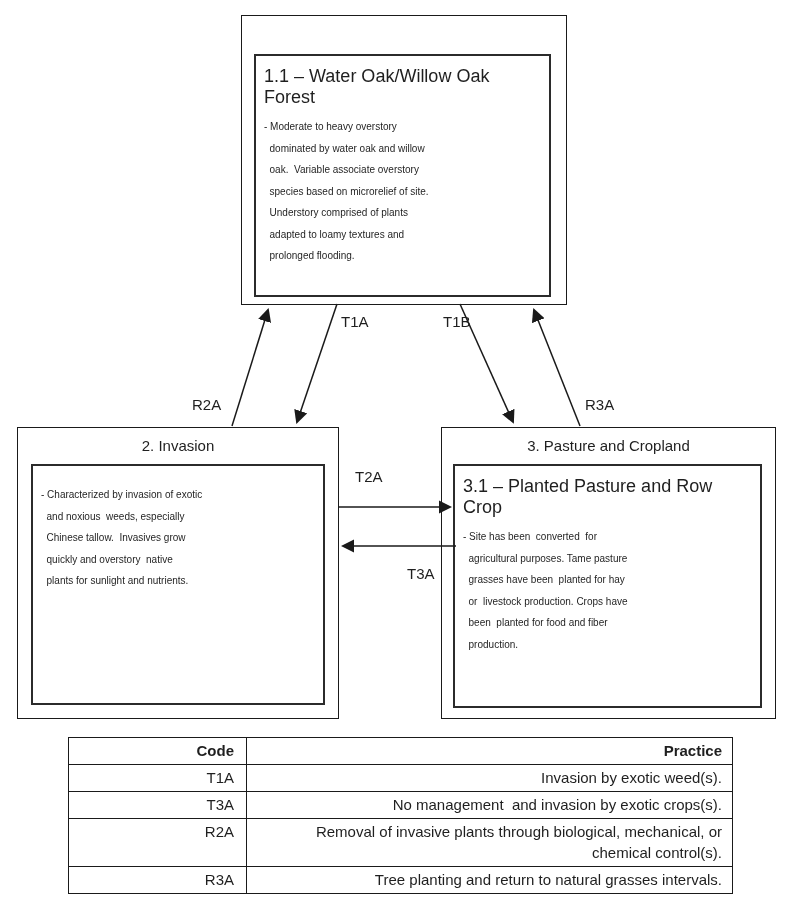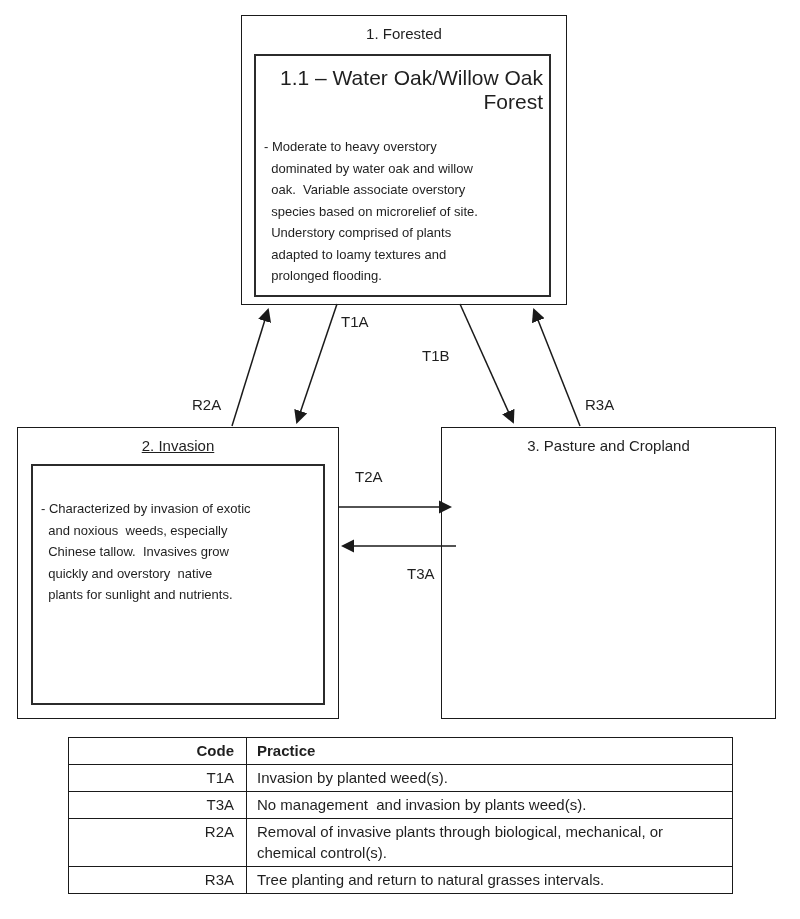--- a/index.html
+++ b/index.html
@@ -21,77 +21,76 @@
     text-align: center;
     padding-top: 9px;
     font-size: 15px;
   }
   .community-box {
     position: absolute;
     border: 2px solid #2b2b2b;
     padding: 10px 6px 0 8px;
     overflow: hidden;
   }
-  .community-title { font-size: 21px; text-align: right; }
+  .community-title { font-size: 18px; }
   .community-desc {
-    margin-top: 22px;
-    font-size: 13px;
+    margin-top: 8px;
+    font-size: 10px;
     line-height: 21.5px;
     white-space: pre-wrap;
   }
   #state1 { left: 241px; top: 15px;  width: 324px; height: 288px; }
   #state1 .community-box { left: 12px; top: 38px; right: 15px; bottom: 7px; }
-  #state2 { left: 17px;  top: 427px; width: 320px; height: 290px; text-decoration: underline; }
+  #state2 { left: 17px;  top: 427px; width: 320px; height: 290px; }
   #state2 .community-box { left: 13px; top: 36px; right: 13px; bottom: 13px; }
   #state3 { left: 441px; top: 427px; width: 333px; height: 290px; }
   #state3 .community-box { left: 11px; top: 36px; right: 13px; bottom: 10px; }
 
   .arrows {
     position: absolute;
     left: 0; top: 0;
     width: 800px; height: 919px;
     pointer-events: none;
   }
   .tlabel {
     position: absolute;
     font-size: 15px;
     color: #1f1f1f;
   }
   #lbl-t1a { left: 341px; top: 313px; }
-  #lbl-t1b { left: 422px; top: 313px; margin-top: 34px; }
+  #lbl-t1b { left: 443px; top: 313px; }
   #lbl-r2a { left: 192px; top: 396px; }
   #lbl-r3a { left: 585px; top: 396px; }
   #lbl-t2a { left: 355px; top: 468px; }
   #lbl-t3a { left: 407px; top: 565px; }
 
   table.practice {
     position: absolute;
     left: 68px; top: 737px;
     width: 665px;
     border-collapse: collapse;
     font-size: 15px;
     background: #ffffff;
   }
   .practice th, .practice td {
     border: 1px solid #1a1a1a;
     padding: 2px 10px 3px 10px;
     line-height: 21px;
     vertical-align: top;
   }
   .practice .code { width: 153px; text-align: right; padding-right: 12px; padding-left: 12px; }
-  .practice .prac { text-align: left; white-space: pre-wrap; }
+  .practice .prac { text-align: right; white-space: pre-wrap; }
   .practice th { font-weight: bold; }
 </style>
 </head>
 <body>
 
 <div class="canvas">
 
   <div class="state-box" id="state1">
-    <div class="state-title">1. Forested</div>
     <div class="community-box">
       <div class="community-title">1.1 – Water Oak/Willow Oak Forest</div>
       <div class="community-desc">- Moderate to heavy overstory
   dominated by water oak and willow
   oak.  Variable associate overstory
   species based on microrelief of site.
   Understory comprised of plants
   adapted to loamy textures and
   prolonged flooding.</div>
     </div>
@@ -103,20 +102,29 @@
       <div class="community-desc">- Characterized by invasion of exotic
   and noxious  weeds, especially
   Chinese tallow.  Invasives grow
   quickly and overstory  native
   plants for sunlight and nutrients.</div>
     </div>
   </div>
 
   <div class="state-box" id="state3">
     <div class="state-title">3. Pasture and Cropland</div>
+    <div class="community-box">
+      <div class="community-title">3.1 – Planted Pasture and Row Crop</div>
+      <div class="community-desc">- Site has been  converted  for
+  agricultural purposes. Tame pasture
+  grasses have been  planted for hay
+  or  livestock production. Crops have
+  been  planted for food and fiber
+  production.</div>
+    </div>
   </div>
 
   <svg class="arrows" viewBox="0 0 800 919" xmlns="http://www.w3.org/2000/svg">
     <defs>
       <marker id="ah" viewBox="0 0 10 10" refX="8.5" refY="5" markerWidth="9" markerHeight="9" orient="auto">
         <path d="M0,0 L10,5 L0,10 z" fill="#1a1a1a"></path>
       </marker>
     </defs>
     <line x1="232" y1="426" x2="268" y2="310" stroke="#1a1a1a" stroke-width="1.5" marker-end="url(#ah)"></line>
     <line x1="337" y1="304" x2="297" y2="422" stroke="#1a1a1a" stroke-width="1.5" marker-end="url(#ah)"></line>
@@ -136,25 +144,25 @@
   <table class="practice">
     <thead>
       <tr>
         <th class="code">Code</th>
         <th class="prac">Practice</th>
       </tr>
     </thead>
     <tbody>
       <tr>
         <td class="code">T1A</td>
-        <td class="prac">Invasion by planted weed(s).</td>
+        <td class="prac">Invasion by exotic weed(s).</td>
       </tr>
       <tr>
         <td class="code">T3A</td>
-        <td class="prac">No management  and invasion by plants weed(s).</td>
+        <td class="prac">No management  and invasion by exotic crops(s).</td>
       </tr>
       <tr>
         <td class="code">R2A</td>
         <td class="prac">Removal of invasive plants through biological, mechanical, or
 chemical control(s).</td>
       </tr>
       <tr>
         <td class="code">R3A</td>
         <td class="prac">Tree planting and return to natural grasses intervals.</td>
       </tr>

